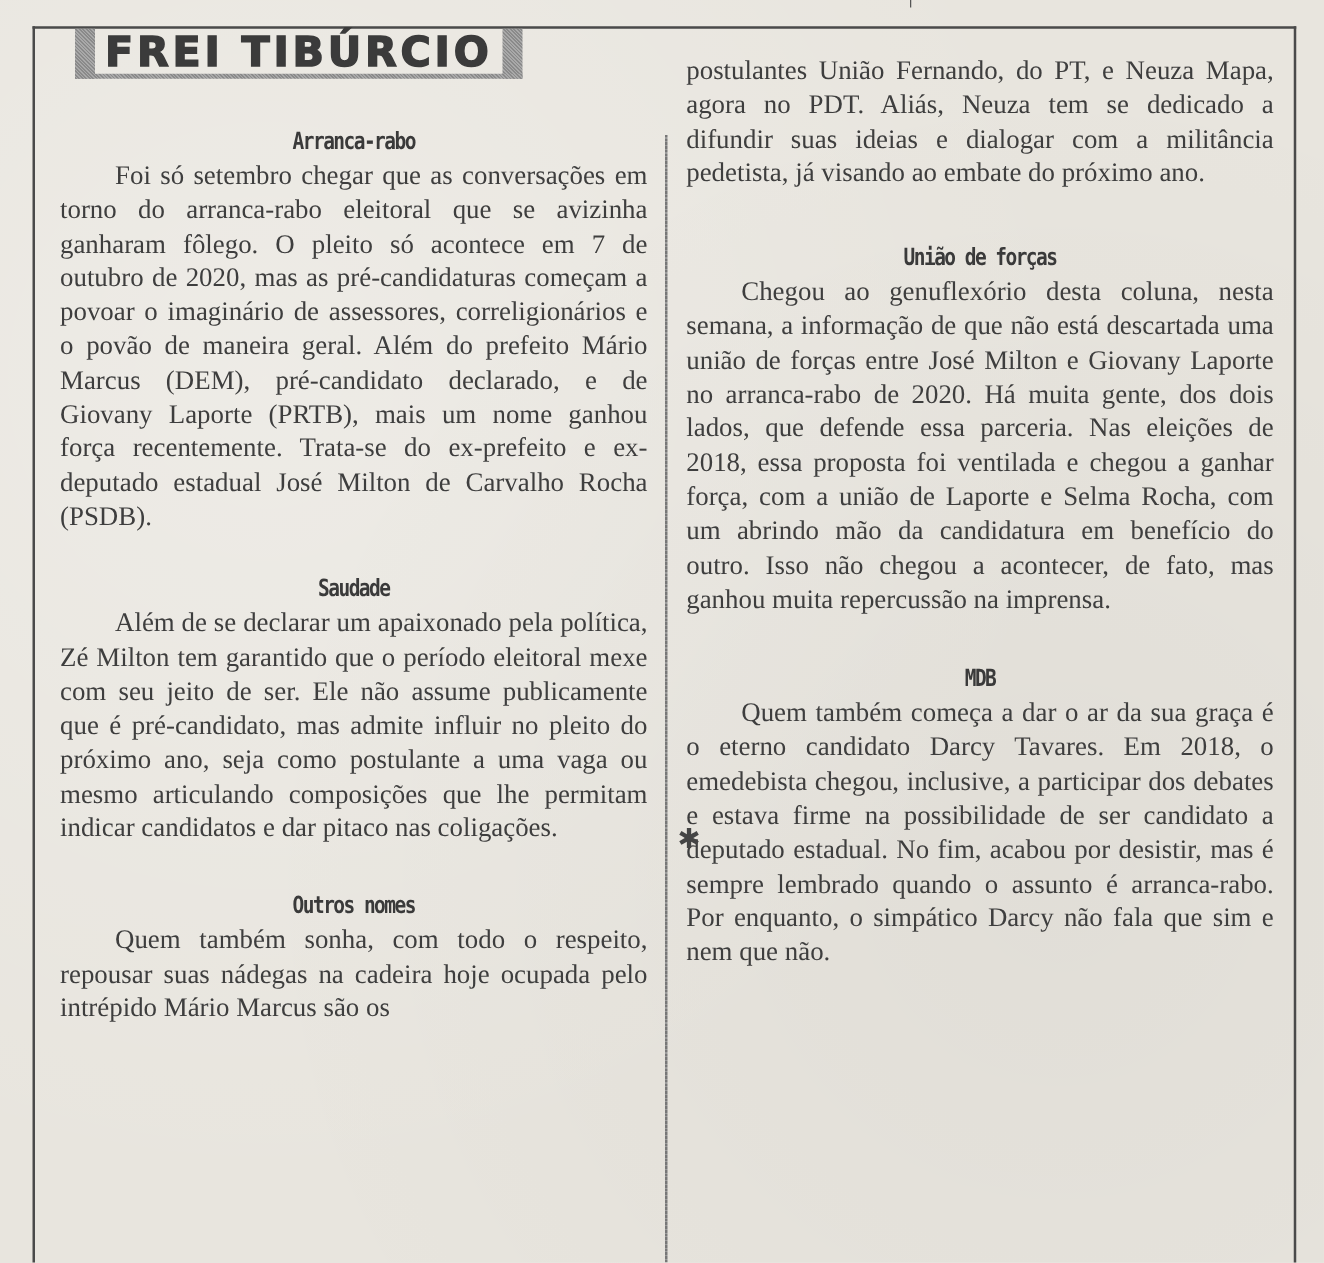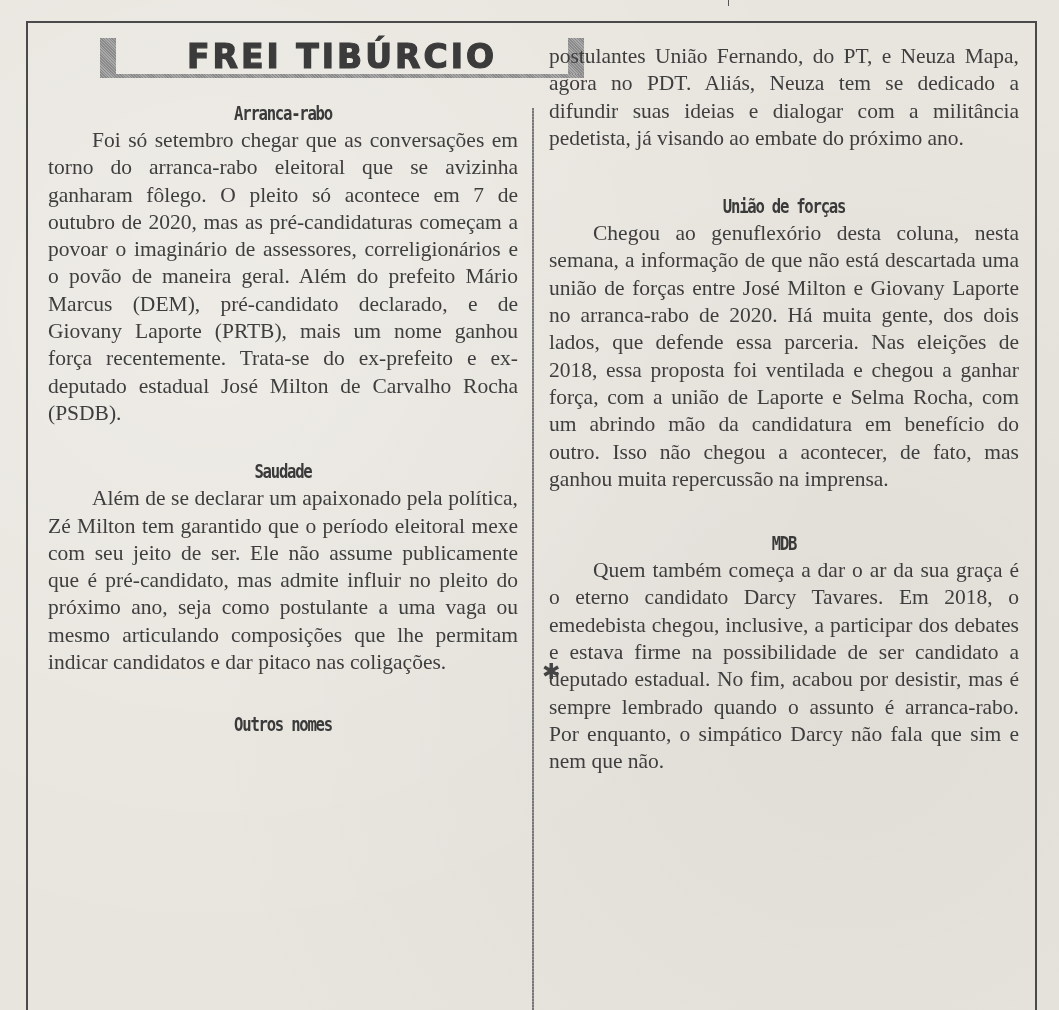--- a/index.html
+++ b/index.html
@@ -44,24 +44,23 @@
       position: absolute;
       left: 532px;
       top: 108px;
       width: 2px;
       height: 902px;
       background: repeating-linear-gradient(to bottom, #777 0 2px, #999 2px 3px);
     }
     .masthead {
       position: absolute;
       left: 60px;
-      top: 38px;
-      width: 484px;
+      top: 23px;
+      width: 358px;
       height: 40px;
-      margin-left: 40px;
     }
     .mh-left-bar {
       position: absolute;
       left: 0; top: 0;
       width: 16px; height: 40px;
       background: repeating-linear-gradient(45deg, #8a8a8a 0 1px, #a9a9a9 1px 2px);
     }
     .mh-right-bar {
       position: absolute;
       right: 0; top: 0;
@@ -138,20 +137,21 @@
   </div>
 
   <div class="column col-left">
     <h3 class="section-head">Arranca-rabo</h3>
     <p class="para" lang="pt">Foi só setembro chegar que as conversações em torno do arranca-rabo eleitoral que se avizinha ganharam fôlego. O pleito só acontece em 7 de outubro de 2020, mas as pré-candidaturas começam a povoar o imaginário de assessores, correligionários e o povão de maneira geral. Além do prefeito Mário Marcus (DEM), pré-candidato declarado, e de Giovany Laporte (PRTB), mais um nome ganhou força recentemente. Trata-se do ex-prefeito e ex-deputado estadual José Milton de Carvalho Rocha (PSDB).</p>
     <div class="gap-m"></div>
     <h3 class="section-head">Saudade</h3>
     <p class="para" lang="pt">Além de se declarar um apaixonado pela política, Zé Milton tem garantido que o período eleitoral mexe com seu jeito de ser. Ele não assume publicamente que é pré-candidato, mas admite influir no pleito do próximo ano, seja como postulante a uma vaga ou mesmo articulando composições que lhe permitam indicar candidatos e dar pitaco nas coligações.</p>
     <div class="gap-m" style="height:34px"></div>
     <h3 class="section-head">Outros nomes</h3>
+    <p class="para" lang="pt">Quem também sonha, com todo o respeito, repousar suas nádegas na cadeira hoje ocupada pelo intrépido Mário Marcus são os</p>
   </div>
 
   <div class="column col-right" style="top:43px">
     <p class="para" lang="pt" style="text-indent:0">postulantes União Fernando, do PT, e Neuza Mapa, agora no PDT. Aliás, Neuza tem se dedicado a difundir suas ideias e dialogar com a militância pedetista, já visando ao embate do próximo ano.</p>
     <div class="gap-m" style="height:40px"></div>
     <h3 class="section-head">União de forças</h3>
     <p class="para" lang="pt">Chegou ao genuflexório desta coluna, nesta semana, a informação de que não está descartada uma união de forças entre José Milton e Giovany Laporte no arranca-rabo de 2020. Há muita gente, dos dois lados, que defende essa parceria. Nas eleições de 2018, essa proposta foi ventilada e chegou a ganhar força, com a união de Laporte e Selma Rocha, com um abrindo mão da candidatura em benefício do outro. Isso não chegou a acontecer, de fato, mas ganhou muita repercussão na imprensa.</p>
     <div class="gap-m" style="height:36px"></div>
     <h3 class="section-head">MDB</h3>
     <p class="para" lang="pt">Quem também começa a dar o ar da sua graça é o eterno candidato Darcy Tavares. Em 2018, o emedebista chegou, inclusive, a participar dos debates e estava firme na possibilidade de ser candidato a deputado estadual. No fim, acabou por desistir, mas é sempre lembrado quando o assunto é arranca-rabo. Por enquanto, o simpático Darcy não fala que sim e nem que não.</p>

